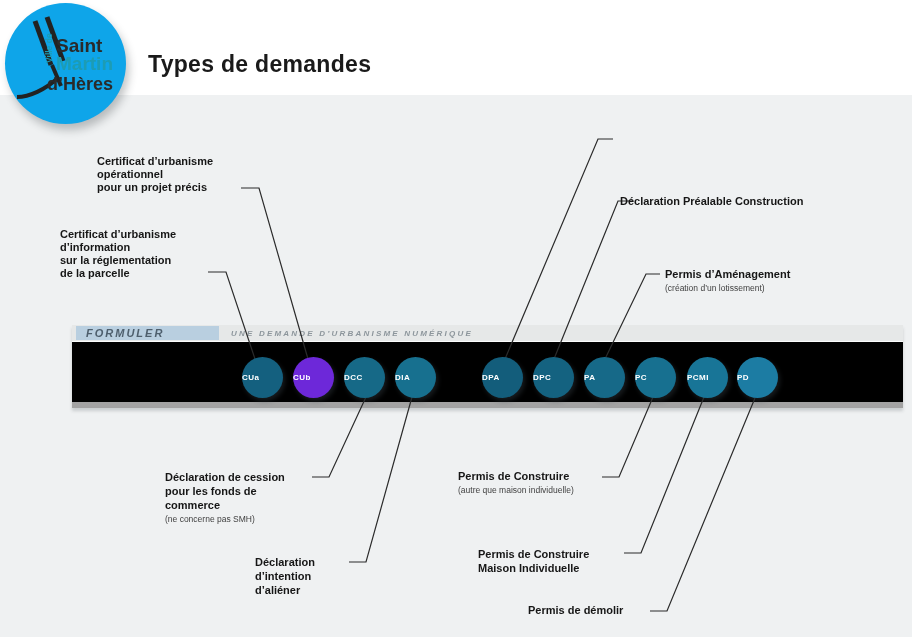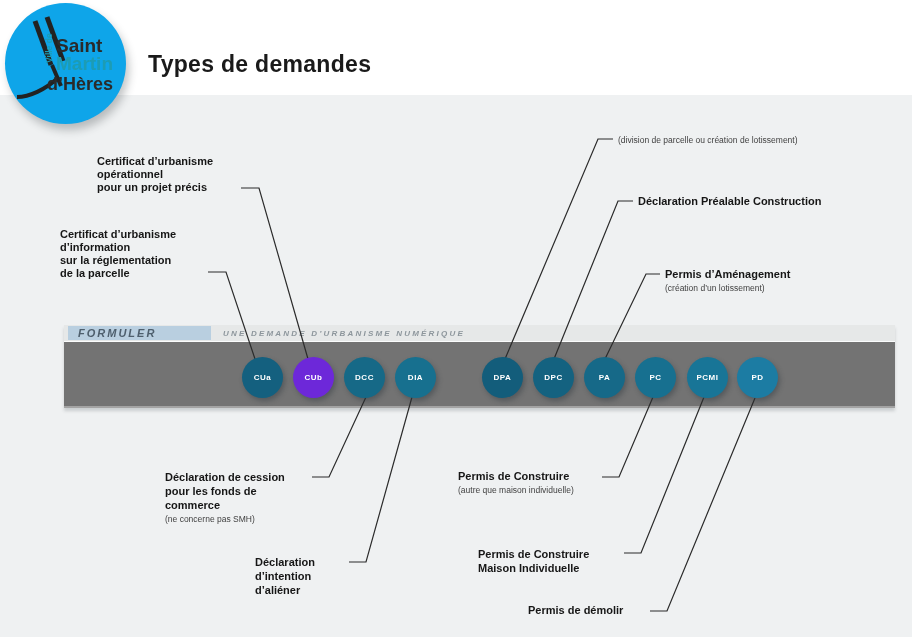--- a/index.html
+++ b/index.html
@@ -16,41 +16,41 @@
   
   .logo {
     position:absolute; left:5px; top:3px; width:121px; height:121px;
     background:#0ea5e9; border-radius:50%;
     box-shadow:3px 6px 9px rgba(40,45,50,0.28);
     text-align:center;
   }
   .logo svg { display:block; }
   
   .bar {
-    position:absolute; left:64px; top:325px; width:831px; height:83px;
-    background:#737373; border-bottom:2px solid #a3a3a3;
+    position:absolute; left:72px; top:325px; width:831px; height:83px;
+    background:#000000; border-bottom:6px solid #a3a3a3;
     box-shadow:0 3px 3px rgba(40,50,55,0.18);
   }
   .bar-head {
     height:17px; display:flex; align-items:center;
     background:#e6e8e8; border-bottom:1px solid #fbfcfc;
   }
   .formuler-chip {
     margin-left:4px; width:143px; height:14px; background:#b9cfe0;
     color:#4e5f6d; font-size:11px; font-weight:bold; font-style:italic;
     letter-spacing:2px; line-height:14px; padding-left:10px;
   }
   .bar-subtitle {
     margin-left:12px; font-size:8px; font-weight:bold; font-style:italic;
     color:#8d969c; letter-spacing:2.2px; white-space:nowrap;text-align:center;
   }
   
   .circle {
     position:absolute; top:357px; width:41px; height:41px; border-radius:50%;
-    display:flex; align-items:center; justify-content:center;
+    display:flex; align-items:center; 
     color:#ffffff; font-size:8px; font-weight:bold; letter-spacing:0.5px;
     box-shadow:2px 3px 5px rgba(50,60,66,0.45); cursor:pointer;
   }
   
   .overlay { position:absolute; left:0; top:0; pointer-events:none; }
   .overlay polyline { fill:none; stroke:#2b2b2b; stroke-width:1.2; }
   
   .ann { position:absolute; }
   .ann-right { }
   .ann-title {
@@ -143,24 +143,23 @@
   </div>
 
   <div class="ann ann-right" style="left:60px;top:228px;width:145px">
     <div class="ann-title">Certificat d’urbanisme
 d’information
 sur la réglementation
 de la parcelle</div>
   </div>
 
   <div class="ann" style="left:618px;top:133px;width:240px">
-    <div class="ann-sub">(division de parcelle ou création de lotissement)</div>
   </div>
 
-  <div class="ann" style="left:638px;top:195px;width:230px">
+  <div class="ann" style="left:620px;top:195px;width:230px">
     <div class="ann-title">Déclaration Préalable Construction</div>
   </div>
 
   <div class="ann" style="left:665px;top:268px;width:220px">
     <div class="ann-title">Permis d’Aménagement</div>
     <div class="ann-sub">(création d’un lotissement)</div>
   </div>
 
   <div class="ann ann-right" style="left:165px;top:470px;width:143px">
     <div class="ann-title lh14">Déclaration de cession

